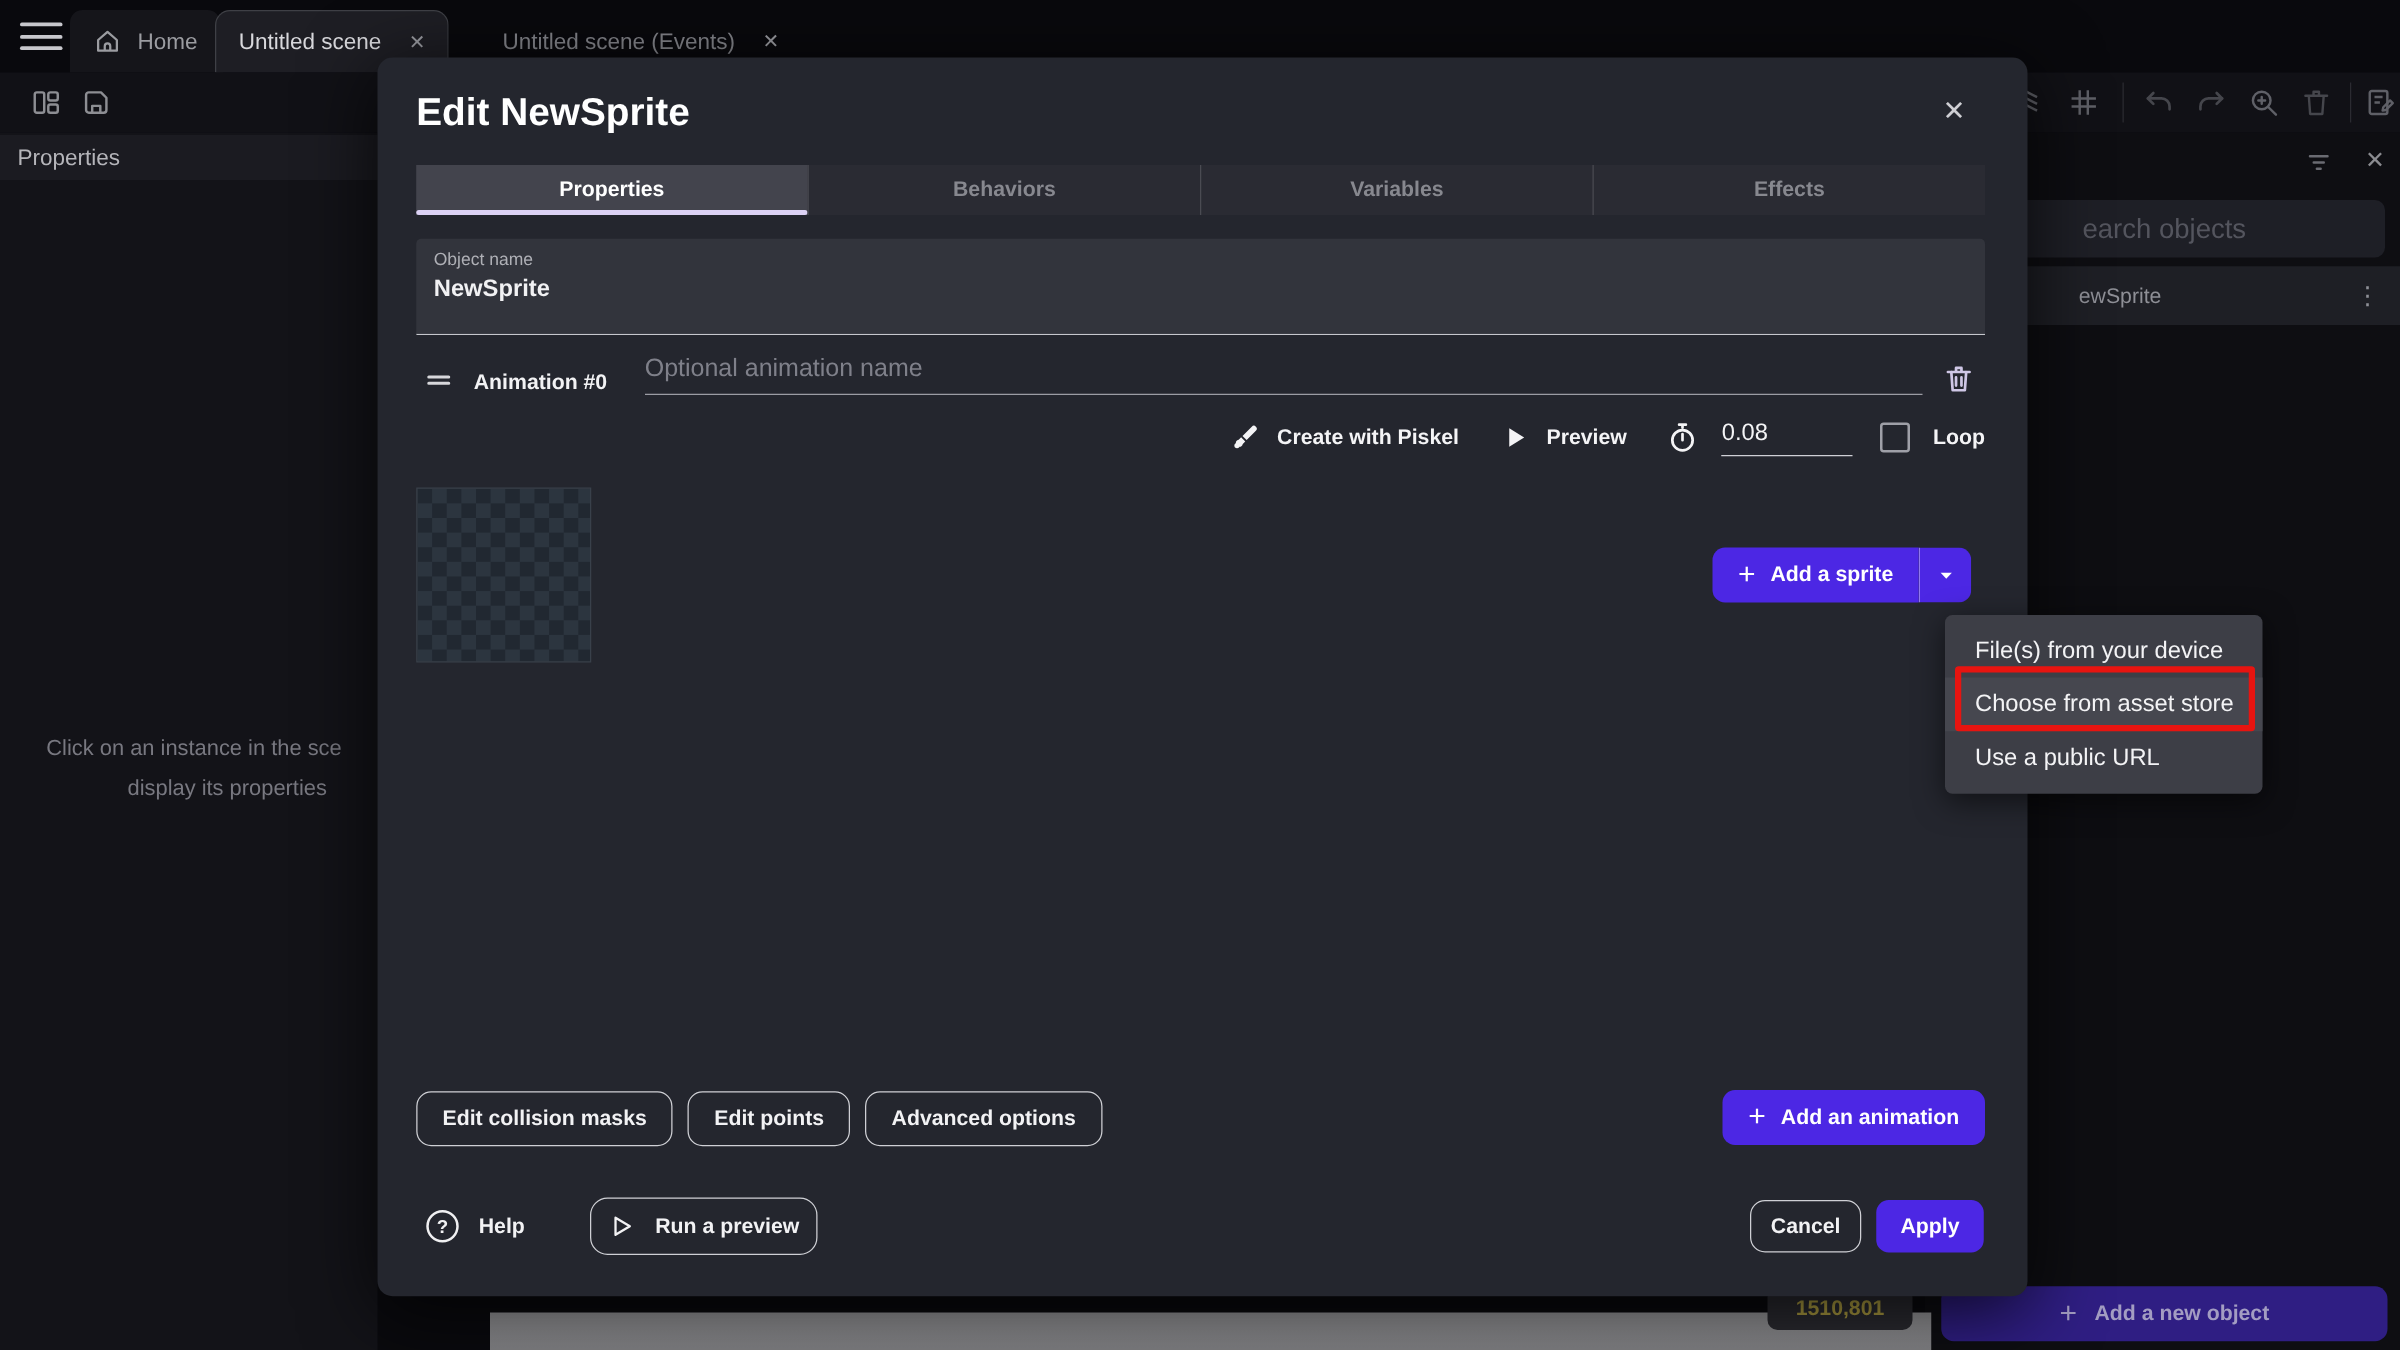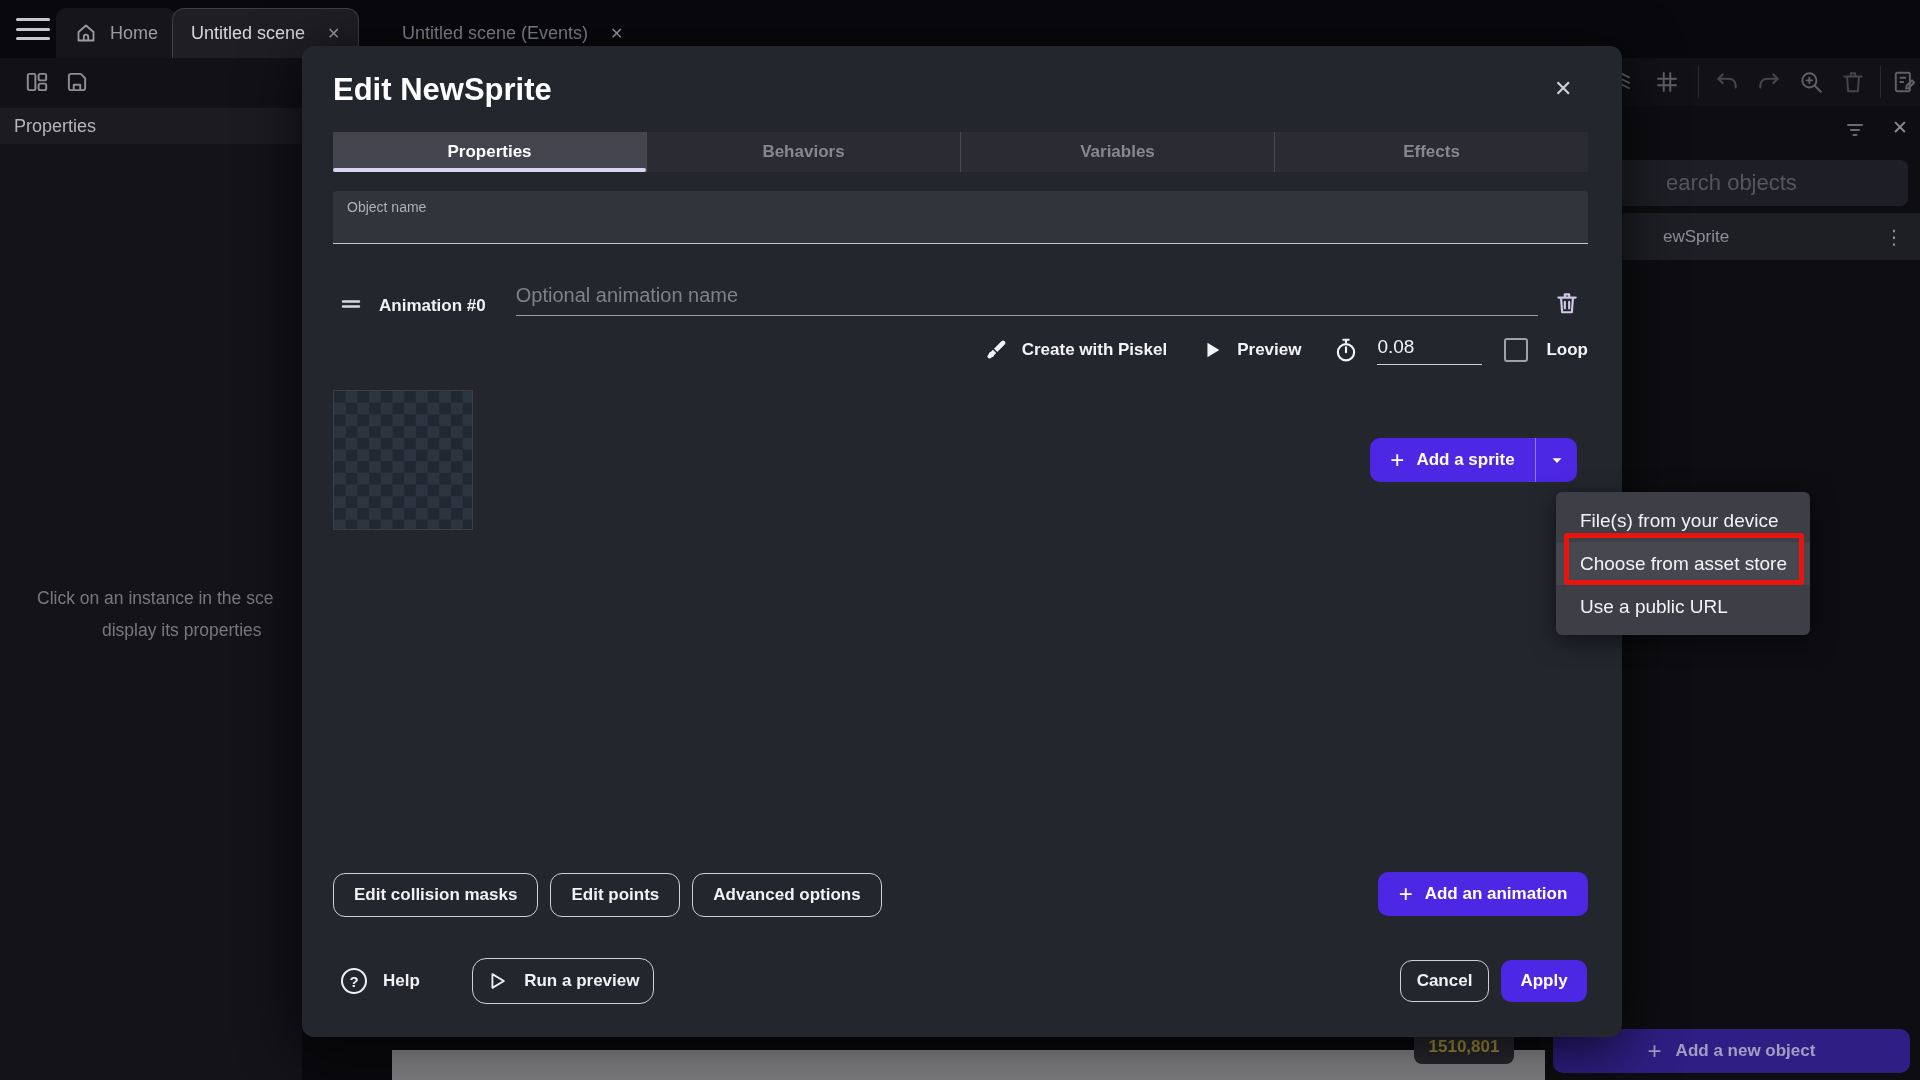--- a/index.html
+++ b/index.html
@@ -38,34 +38,34 @@
   .rp-search { position:absolute; left:38px; top:54px; width:330px; height:46px; background:#1e1f26; border:none; border-radius:8px; padding-left:88px; font-size:22px; color:#c9c9ce; font-family:"Liberation Sans",sans-serif; outline:none; }
   .rp-search::placeholder { color:#54555e; }
   .rp-row { position:absolute; left:35px; top:107px; width:345px; height:47px; background:#1e1f25; display:flex; align-items:center; cursor:pointer;text-align:right; }
   .rp-row .nm { margin-left:88px; color:#8e8f96; font-size:17px; }
   .rp-row .dots { position:absolute; right:16px; color:#8e8f96; font-size:20px; cursor:pointer; }
   .add-object { position:absolute; left:13px; top:923px; width:357px; height:44px; background:#2f1e83; border:none; border-radius:10px; color:#a39dc2; font-weight:bold; font-size:17px; display:flex; align-items:center; justify-content:center; gap:14px; cursor:pointer; font-family:"Liberation Sans",sans-serif; }
   .add-object .plus { font-size:24px; font-weight:normal; }
 
   
   .canvas-strip { position:absolute; left:392px; top:1050px; width:1153px; height:30px; background:linear-gradient(180deg,#9a9a9d,#838386); z-index:1; }
-  .coords-badge { position:absolute; left:1414px; top:1030px; width:100px; height:34px; background:#2b2b31; border-radius:8px; color:#b2a142; font-weight:bold; font-size:17px; display:flex; align-items:center; justify-content:center; z-index:2; }
+  .coords-badge { position:absolute; left:1414px; top:1030px; width:116px; height:34px; background:#2b2b31; border-radius:8px; color:#b2a142; font-weight:bold; font-size:17px; display:flex; align-items:center; justify-content:center; z-index:2; }
 
   
   .dialog { position:absolute; left:302px; top:46px; width:1320px; height:991px; background:#24262e; border-radius:12px; box-shadow:0 12px 60px rgba(0,0,0,.75); z-index:10; }
   .dlg-title { position:absolute; left:31px; top:26px; font-size:31px; font-weight:bold; color:#ffffff; }
   .dlg-close { position:absolute; left:1252px; top:30px; font-size:22px; color:#cfcfd4; cursor:pointer; }
 
   .tabs { position:absolute; left:31px; top:86px; width:1255px; height:40px; display:flex; background:#2a2b33; }
   .dtab { flex:1; display:flex; align-items:center; justify-content:center; font-size:17px; font-weight:bold; color:#87888f; position:relative; cursor:pointer; border-left:1px solid #4a4b52; }
   .dtab:first-child { border-left:none; }
   .dtab.active { background:#43444d; color:#ffffff; }
   .dtab.active .underline { position:absolute; left:0; bottom:0; width:100%; height:4px; background:#dcd2f5; border-radius:2px; }
 
-  .objname { position:absolute; left:31px; top:145px; width:1255px; height:53px; background:#32343c; border-bottom:1px solid #c6c7cd; border-radius:4px 4px 0 0; padding:8px 14px 0 14px; }
+  .objname { position:absolute; left:31px; top:145px; width:1255px; height:77px; background:#32343c; border-bottom:1px solid #c6c7cd; border-radius:4px 4px 0 0; padding:8px 14px 0 14px; }
   .objname .lbl { font-size:14px; color:#afb0b6; }
   .objname input { width:100%; background:transparent; border:none; outline:none; color:#f1f1f3; font-size:19px; font-weight:bold; margin-top:6px; font-family:"Liberation Sans",sans-serif; }
 
   .anim-row { position:absolute; left:31px; top:230px; width:1255px; height:40px; display:flex; align-items:flex-end; }
   .drag-handle { width:24px; color:#d7d7db; cursor:grab; margin-left:6px; }
   .anim-label { font-size:17px; font-weight:bold; color:#f2f2f4; margin-left:16px; white-space:nowrap; }
   .anim-name { margin-left:30px; width:1022px; background:transparent; border:none; border-bottom:1px solid #9b9ca4; outline:none; color:#e8e8ec; font-size:20px; padding-bottom:8px; font-family:"Liberation Sans",sans-serif; }
   .anim-name::placeholder { color:#7f808a; }
   .anim-trash { margin-left:16px; width:26px; height:26px; color:#cfc7e6; cursor:pointer; }
 
@@ -241,20 +241,21 @@
       <div class="dtab">
           <span>Variables</span>
         </div>
       <div class="dtab">
           <span>Effects</span>
         </div>
     </div>
 
     <div class="objname">
       <div class="lbl">Object name</div>
+      <input value="NewSprite" style="">
     </div>
 
     <div class="anim-row">
       <span class="drag-handle icon">
         <svg width="24" height="24" viewBox="0 0 24 24" fill="none" stroke="currentColor" stroke-width="2.4" stroke-linecap="round">
             <path d="M4 9.5h16M4 14.5h16"></path>
           </svg>
       </span>
       <span class="anim-label">Animation #0</span>
       <input class="anim-name" placeholder="Optional animation name" style="">

